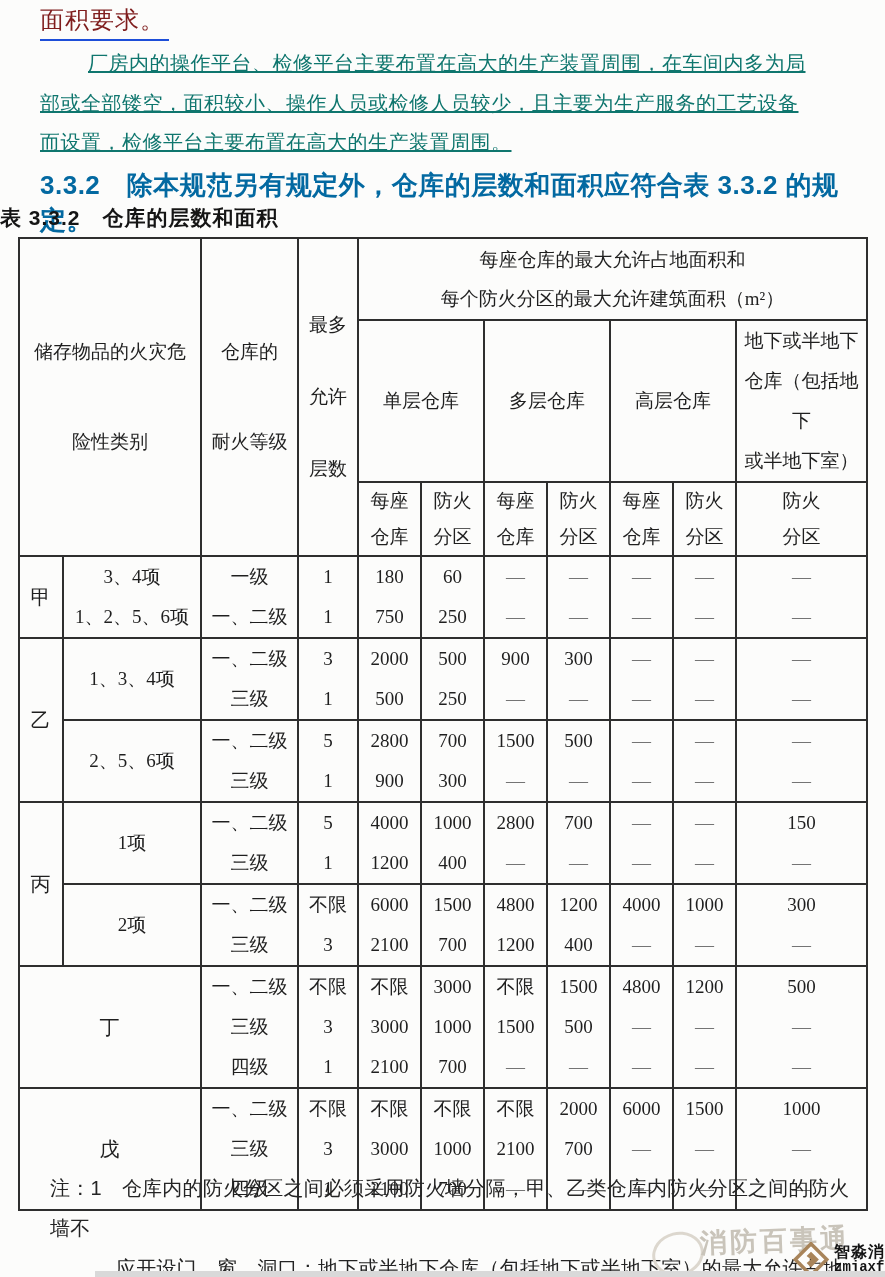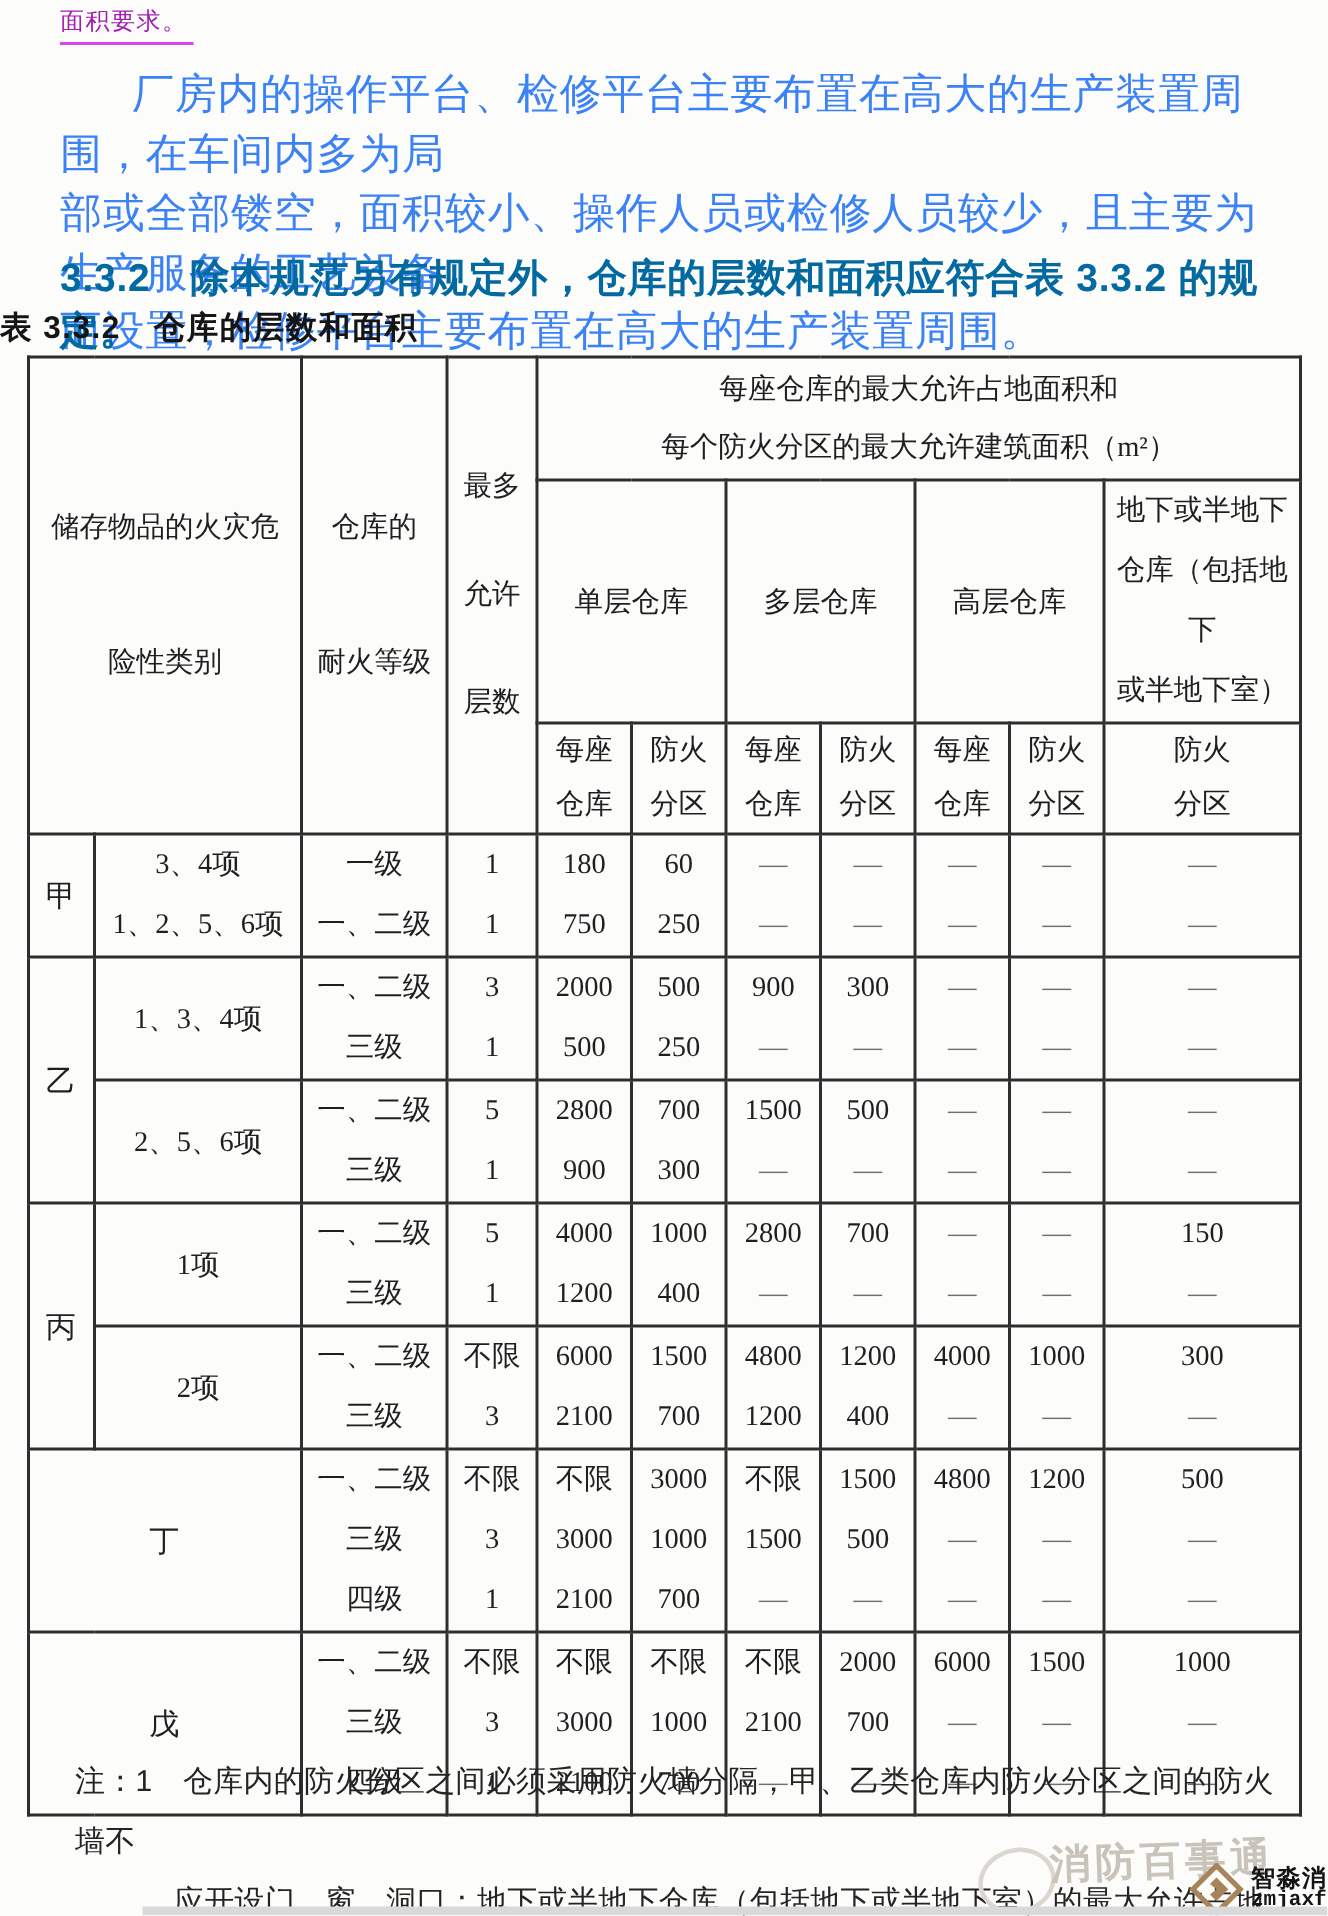--- a/index.html
+++ b/index.html
@@ -5,26 +5,26 @@
   html,body{margin:0;padding:0;}
   body{background:#ffffff;}
   .page{
     position:relative; width:885px; height:1277px; overflow:hidden;
     background:#fcfcfb; color:#222;
     font-family:"Liberation Serif","DejaVu Serif",serif;
   }
   
   .heading{
     position:absolute; left:40px; top:4px;
-    font-size:16px; letter-spacing:1px; color:#a21caf;
-    border-bottom:2px solid #d946ef; padding:0 4px 3px 0;
+    font-size:24px; letter-spacing:1px; color:#7f1d1d;
+    border-bottom:2px solid #1d4ed8; padding:0 4px 3px 0;
   }
   .intro{
     position:absolute; left:40px; top:44px; width:810px;
-    font-size:28px; line-height:39.5px; letter-spacing:.5px; color:#3b82f6;
+    font-size:20px; line-height:39.5px; letter-spacing:.5px; color:#0f766e;text-decoration:underline;
   }
   .intro .indent{text-indent:48px;}
   .clause{
     position:absolute; left:40px; top:168px; width:810px;
     font-family:"Liberation Sans","DejaVu Sans",sans-serif;
     font-size:26px; font-weight:600; letter-spacing:.5px; color:#0369a1;
   }
   .table-title{
     position:absolute; left:0; top:204px; width:885px; 
     font-family:"Liberation Sans","DejaVu Sans",sans-serif;

